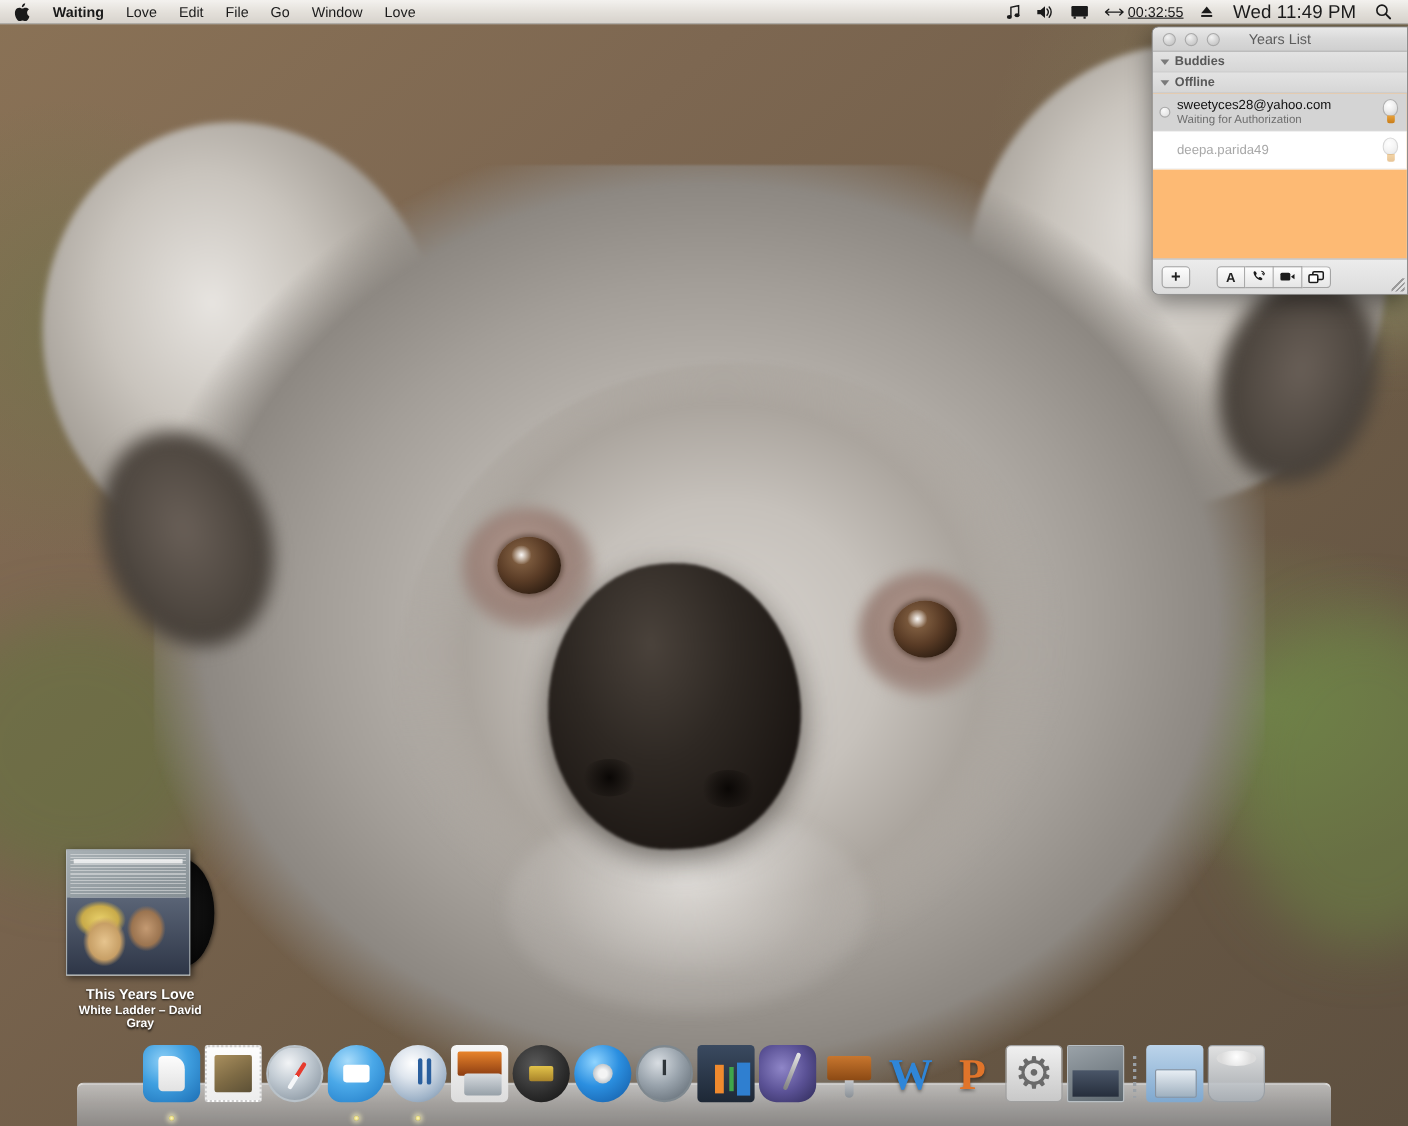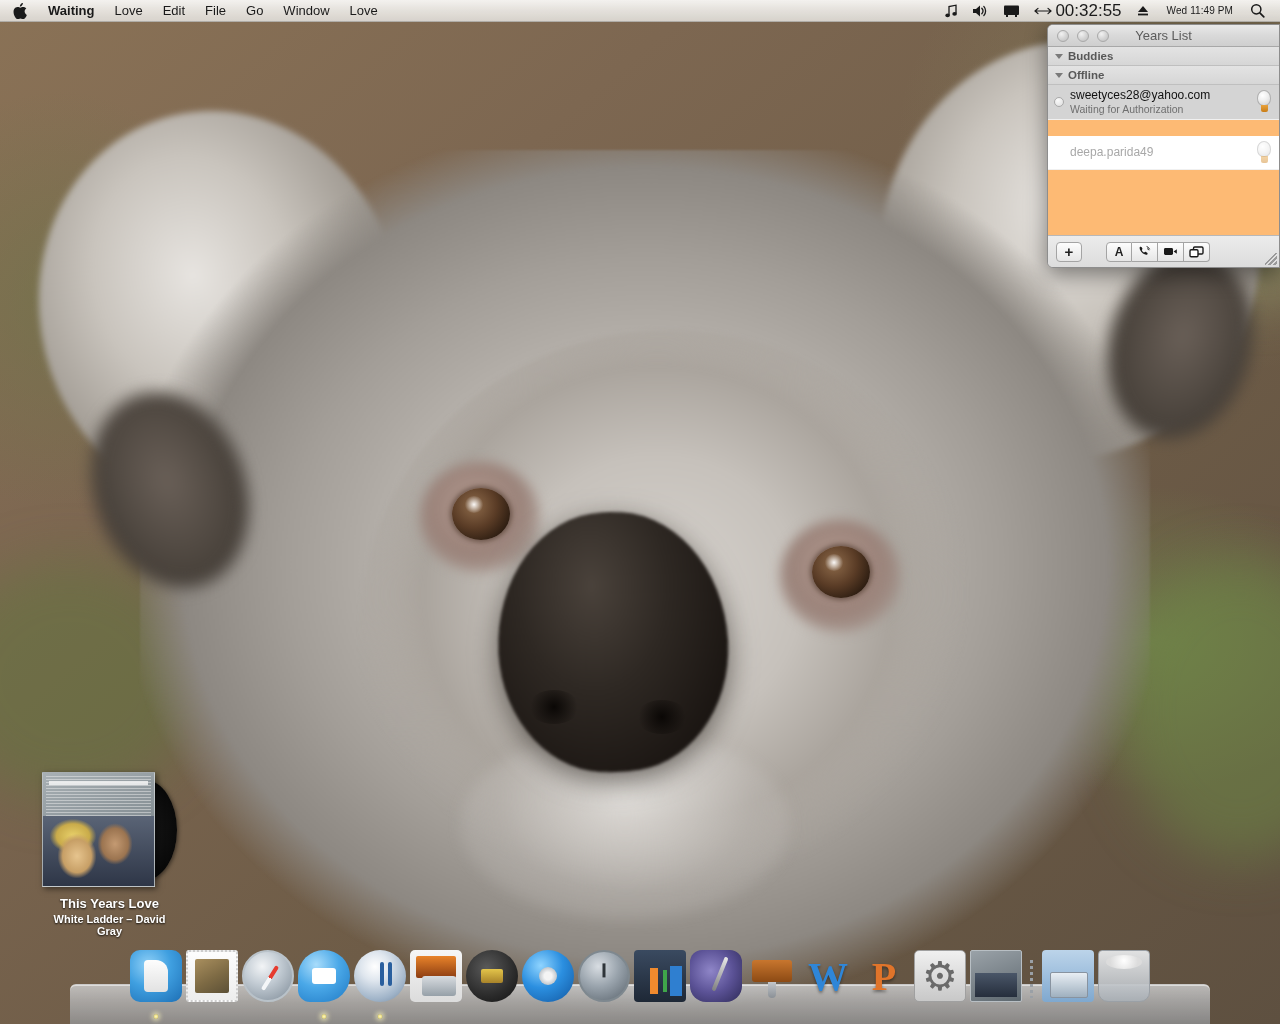--- a/index.html
+++ b/index.html
@@ -109,22 +109,22 @@
   }
   #menubar-left { display:flex; align-items:center; height:100%; }
   .menu-item {
     padding:0 10px; height:100%; display:flex; align-items:center;
     cursor:default; white-space:nowrap; line-height:1;
   }
   .menu-item.app-name { font-weight:bold; }
   #apple-logo { padding:0 11px 0 13px; display:flex; align-items:center; height:100%; }
   #menubar-right { margin-left:auto; display:flex; align-items:center; height:100%; padding-right:8px; }
   .status-item { padding:0 7px; display:flex; align-items:center; height:100%; cursor:default; }
-  #clock-text { font-size:10px; padding:0 10px; letter-spacing:.1px; }
-  #timer-text { font-size:17px; font-family:"Liberation Sans", sans-serif; }
+  #clock-text { font-size:17px; padding:0 10px; letter-spacing:.1px; }
+  #timer-text { font-size:13px; font-family:"Liberation Sans", sans-serif;text-decoration:underline; }
 
   
   #jabber-window {
     position:absolute; left:1047px; top:24px; width:233px; height:244px;
     background:#ececec;
     border:1px solid #8d8d8d;
     border-radius:6px 0 0 6px;
     box-shadow:0 6px 22px rgba(0,0,0,.45);
     overflow:hidden; z-index:40;
     display:flex; flex-direction:column;
@@ -195,21 +195,21 @@
     font-size:11.5px; font-weight:bold; color:#585858;
   }
   .tri-group { width:0;height:0;border-left:4.5px solid transparent;border-right:4.5px solid transparent;border-top:5.5px solid #7a7a7a; }
   #buddy-list { flex:1; overflow:hidden; background:#fdba74; }
   .buddy-row {
     display:flex; align-items:center; padding:3px 6px 3px 6px;
     min-height:34px; border-bottom:1px solid #f0f0f0;
   }
   .buddy-row.selected { background:#d4d4d4; }
   .buddy-row.alt      { background:#eef1f9; }
-  .buddy-row.plain    { background:#ffffff;margin-top:16px; }
+  .buddy-row.plain    { background:#ffffff; }
   .buddy-orb-off {
     width:10px;height:10px;border-radius:50%;flex:0 0 10px;margin-right:6px;
     background:radial-gradient(circle at 36% 30%,#fafafa,#dcdcdc);
     border:1px solid #a9a9a9;
   }
   .buddy-orb-spacer { width:10px;flex:0 0 10px;margin-right:6px; }
   .buddy-text { flex:1; min-width:0; }
   .buddy-name { font-size:12px; line-height:15px; white-space:nowrap; overflow:hidden; }
   .buddy-name.dark { color:#111; }
   .buddy-name.faded { color:#a8a8a8; }
@@ -245,21 +245,21 @@
   #tb-group .tb-btn:last-child  { border-radius:0 4px 4px 0; }
   #resize-grip {
     position:absolute; right:2px; bottom:2px; width:12px; height:12px;
     background:
       linear-gradient(135deg, transparent 42%, #9a9a9a 42%, #9a9a9a 52%, transparent 52%),
       linear-gradient(135deg, transparent 62%, #9a9a9a 62%, #9a9a9a 72%, transparent 72%),
       linear-gradient(135deg, transparent 82%, #9a9a9a 82%, #9a9a9a 92%, transparent 92%);
   }
 
   
-  #album-widget { position:absolute; left:42px; top:772px; width:135px; z-index:30; }
+  #album-widget { position:absolute; left:60px; top:772px; width:135px; z-index:30; }
   #album-art-wrap { position:relative; width:133px; height:117px; }
   #album-disc {
     position:absolute; right:-2px; top:8px; width:64px; height:100px;
     border-radius:0 50% 50% 0 / 0 50% 50% 0;
     background:radial-gradient(circle at 10% 50%, #3a3a3a 0%, #161616 40%, #000 100%);
     box-shadow:1px 1px 4px rgba(0,0,0,.55);
   }
   #album-cover {
     position:absolute; left:0; top:0; width:113px; height:115px;
     background:linear-gradient(160deg,#a8b0b4 0%,#8e979c 40%,#6e787e 100%);

